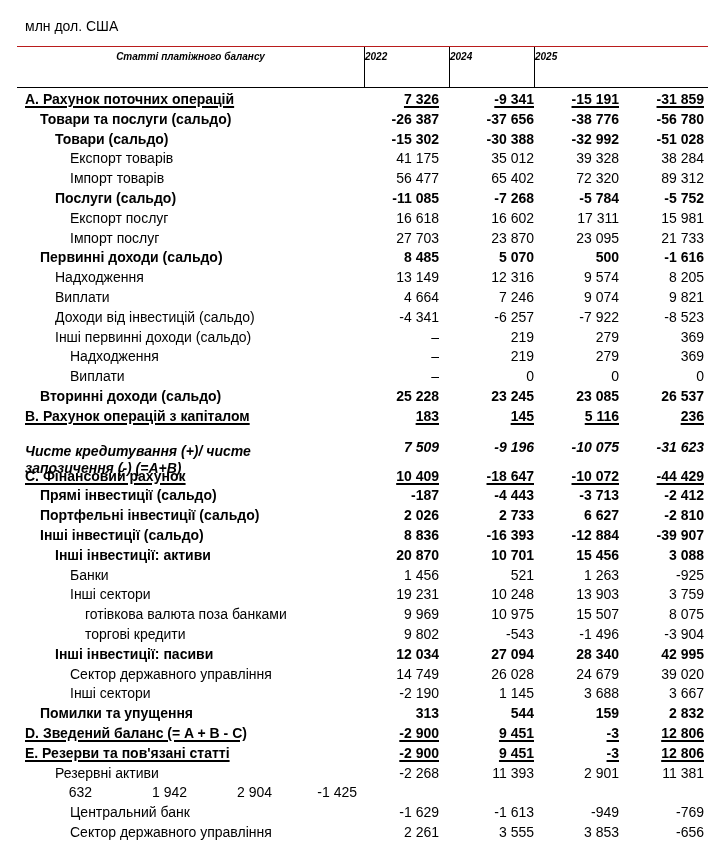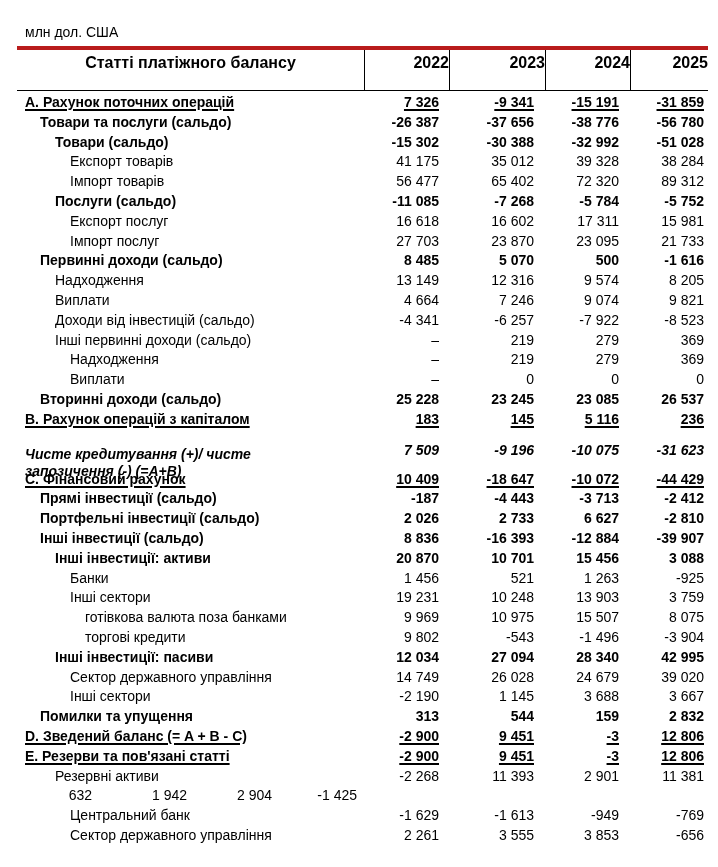--- a/index.html
+++ b/index.html
@@ -1,33 +1,33 @@
 <!DOCTYPE html>
 <html><head>
   <meta charset="utf-8">
   <style>
     html, body { margin: 0; padding: 0; background: #ffffff; }
     body {
       width: 718px; height: 867px; overflow: hidden; position: relative;
       font-family: "Liberation Sans", sans-serif; color: #000;
     }
     .unit {
-      position: absolute; left: 25px; top: 24px;
+      position: absolute; left: 25px; top: 18px;
       font-size: 14px; line-height: 16px;
     }
     .table {
       position: absolute; left: 17px; top: 46px; width: 691px;
     }
     .hdr {
       display: flex; height: 40px;
-      border-top: 4px solid #b91c1c; border-bottom: 1px solid #000;
-      font-weight: bold; font-size: 16px;
+      border-top: 1px solid #b91c1c; border-bottom: 1px solid #000;
+      font-weight: bold; font-size: 10px; font-style: italic;
     }
     .hdr .c0 { width: 347px; text-align: center; padding-top: 4px; box-sizing: border-box; }
-    .hdr .cy { text-align: right; padding-top: 4px; box-sizing: border-box; border-left: 1px solid #000; }
+    .hdr .cy { text-align: left; padding-top: 4px; box-sizing: border-box; border-left: 1px solid #000; }
     .hdr .y0 { width: 85px; }
     .hdr .y1 { width: 96px; }
     .hdr .y2 { width: 85px; }
     .hdr .y3 { width: 78px; }
     .rows { padding-top: 2px; }
     .row {
       display: flex; height: 19.8px; line-height: 19.8px; font-size: 14px;
       white-space: nowrap;
     }
     .row .lbl { width: 347px; box-sizing: border-box; padding-left: 8px; overflow: visible; }
@@ -49,21 +49,20 @@
   </style>
 </head>
 <body>
 
 <div class="unit">млн дол. США</div>
 
 <div class="table">
   <div class="hdr">
     <div class="c0">Статті платіжного балансу</div>
     <div class="cy y0">2022</div>
-    <div class="cy y1">2023</div>
     <div class="cy y2">2024</div>
     <div class="cy y3">2025</div>
   </div>
 
   <div class="rows">
     <div class="row b u">
         <div class="lbl"><span>A. Рахунок поточних операцій</span></div>
         <div class="v v0"><span>7 326</span></div>
         <div class="v v1"><span>-9 341</span></div>
         <div class="v v2"><span>-15 191</span></div>

